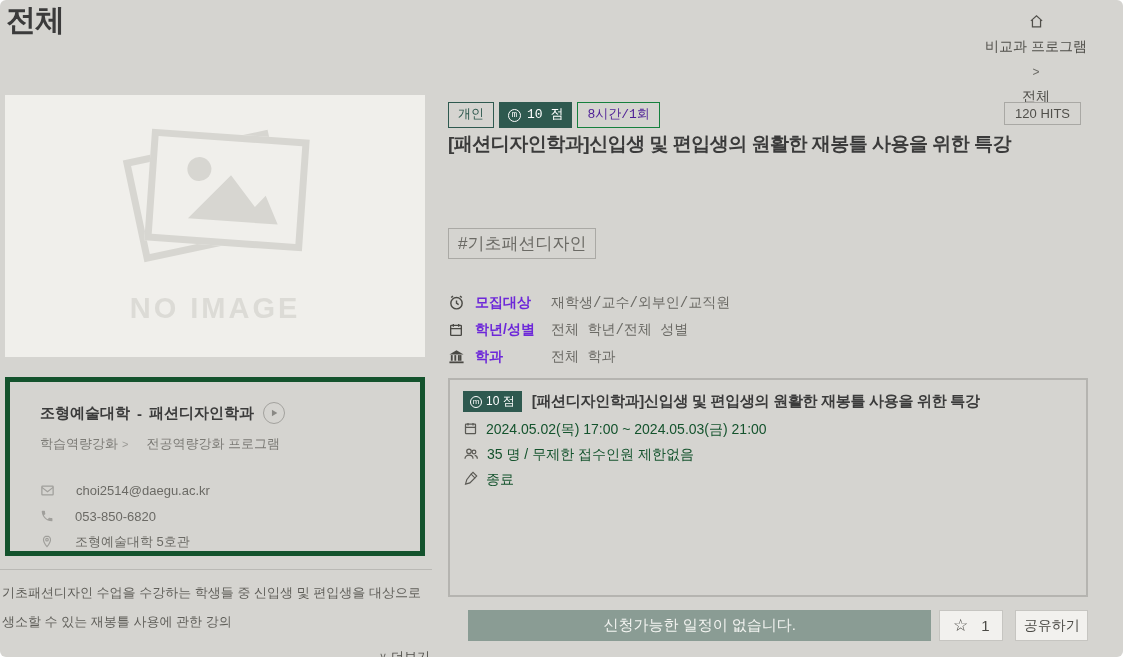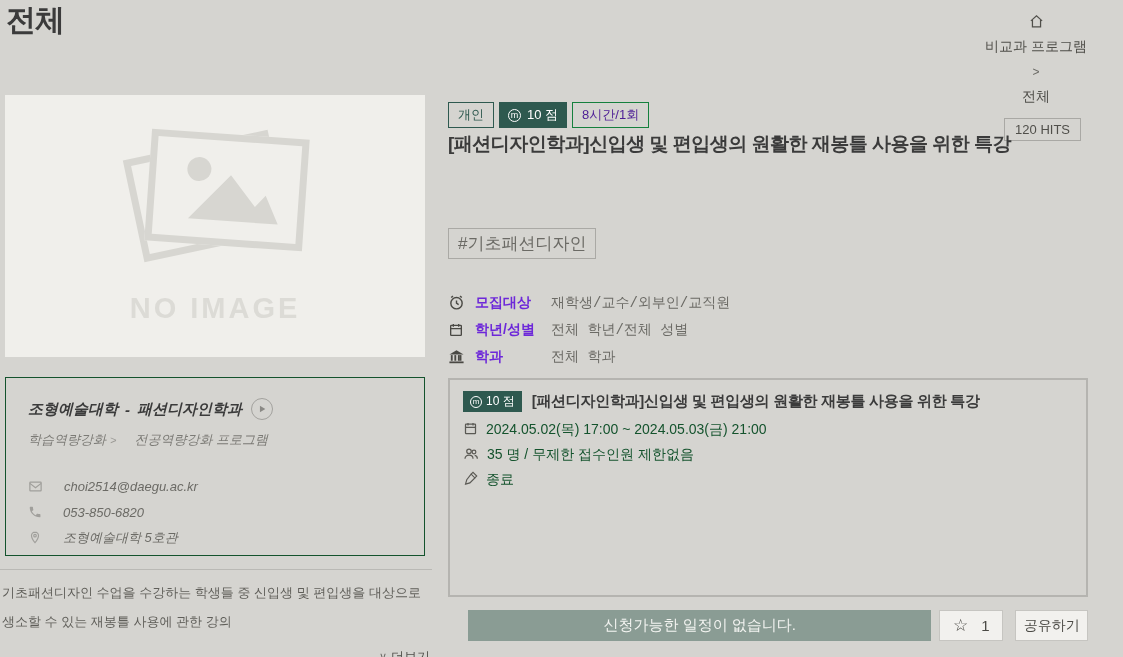--- a/index.html
+++ b/index.html
@@ -1,53 +1,53 @@
 <!DOCTYPE html>
 <html><head>
 <meta charset="utf-8">
 <style>
   * { margin:0; padding:0; box-sizing:border-box; }
   body { font-family:"Liberation Sans","DejaVu Sans",sans-serif; }
-  .page { position:relative; width:1123px; height:657px; background:#d5d4d0; overflow:hidden; }
+  .page { position:relative; width:1123px; height:657px; background:#d5d4d0; overflow:hidden;border-radius:6px; }
 
   
   .page-title { position:absolute; left:6px; top:0; font-size:30px; font-weight:bold; color:#3b3b3b; letter-spacing:-1px; }
   .breadcrumb { position:absolute; right:36px; top:14px; display:flex; align-items:center; gap:9px; font-size:14px; color:#504f4a;flex-direction:column; }
   .breadcrumb svg { display:block; }
   .crumb-sep { font-size:12px; color:#6b6a65; }
 
   
   .image-panel { position:absolute; left:5px; top:95px; width:420px; height:262px; background:#f0efeb; display:flex; flex-direction:column; align-items:center; justify-content:center; }
   .frames { position:relative; width:210px; height:140px; }
   .frame-back { position:absolute; left:22px; top:16px; width:148px; height:104px; border:7px solid #d7d6d1; transform:rotate(-12deg); }
   .frame-front { position:absolute; left:38px; top:6px; width:158px; height:112px; border:7px solid #d7d6d1; background:#f0efeb; transform:rotate(4deg); display:flex; align-items:center; justify-content:center; }
   .noimage-text { margin-top:24px; font-size:29px; font-weight:bold; color:#dcdbd6; letter-spacing:3px; }
 
-  .info-card { position:absolute; left:5px; top:377px; width:420px; height:179px; border:1px solid #14532d; padding:20px 22px;font-style:italic; }
+  .info-card { position:absolute; left:5px; top:377px; width:420px; height:179px; border:5px solid #14532d; padding:20px 30px; }
   .dept-row { display:flex; align-items:center; gap:7px; font-size:15px; font-weight:bold; color:#3b3b3b; }
   .play-btn { width:22px; height:22px; border:1px solid #a3a29e; border-radius:50%; display:flex; align-items:center; justify-content:center; color:#8a8985; background:transparent; margin-left:2px; cursor:pointer; }
   .category-row { margin-top:11px; display:flex; align-items:center; font-size:13px; color:#7b7a75; }
   .cat-sep { margin:0 4px; color:#9a9995; font-size:11px; }
   .cat-type { margin-left:14px; }
   .contacts { margin-top:24px; }
   .contact-row { display:flex; align-items:center; gap:21px; height:26px; font-size:13px; color:#6b6a65; }
   .contact-row svg { color:#a09f9b; display:block; }
 
   .description { position:absolute; left:0; top:569px; width:432px; border-top:1px solid #bab9b5; padding:8px 2px 0; font-size:13px; color:#5f5e59; line-height:29px; }
   .more-row { display:flex; justify-content:flex-end; align-items:center; gap:4px; margin-top:6px; font-size:13px; color:#504f4a; cursor:pointer; }
   .chev { font-size:11px; color:#6b6a65; }
 
   
   .badge-row { position:absolute; left:448px; top:102px; width:640px; height:26px; display:flex; gap:5px; }
-  .badge { font-size:13px; padding:2px 9px; line-height:18px; display:inline-flex; align-items:center; }
+  .badge { font-size:13px; padding:2px 9px; line-height:18px; display:inline-flex; align-items:center;font-family:Liberation Mono, monospace; }
   .b-outline-green { border:1px solid #2e594f; color:#2e594f; }
   .b-fill-green { background:#2e594f; color:#fff; gap:6px; }
   .b-outline-gray { border:1px solid #15803d; color:#4c1d95; }
   .m-circle { width:13px; height:13px; border:1px solid #fff; border-radius:50%; display:inline-flex; align-items:center; justify-content:center; font-size:9px; line-height:1; }
-  .hits-badge { position:absolute; right:7px; top:16px; border:1px solid #a9a8a4; color:#504f4a; padding:3px 10px; font-size:13px; }
+  .hits-badge { position:absolute; right:7px; top:0; border:1px solid #a9a8a4; color:#504f4a; padding:3px 10px; font-size:13px; }
 
   .program-title { position:absolute; left:448px; top:131px; width:640px; font-size:19px; font-weight:bold; color:#3b3b3b; letter-spacing:-0.5px; }
   .hashtag { position:absolute; left:448px; top:228px; border:1px solid #aaa9a5; color:#6b6a65; font-size:17px; padding:3px 9px; display:inline-block; }
 
   .details { position:absolute; left:448px; top:289px; width:640px; }
   .detail-row { display:flex; align-items:center; height:27px; }
   .detail-row .d-icon { width:18px; margin-right:9px; color:#4a4944; display:flex; }
   .d-label { width:76px; font-weight:bold; font-size:14px; color:#6d28d9; }
   .d-value { font-size:14px; color:#6b6a65; margin-left:0;font-family:Liberation Mono, monospace; }
 

